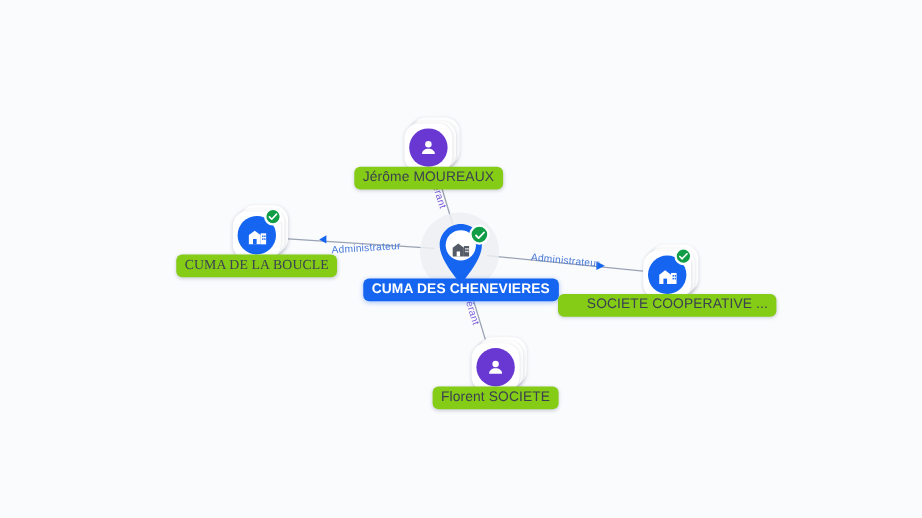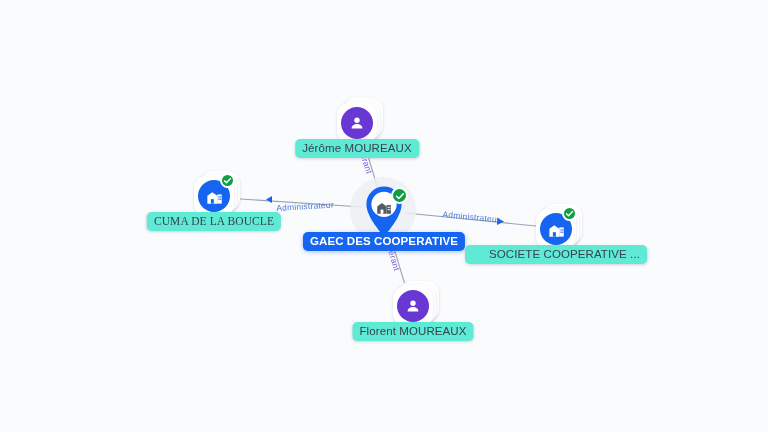--- a/index.html
+++ b/index.html
@@ -115,21 +115,21 @@
   }
 
   
   .node-label {
     position: absolute;
     transform: translateX(-50%);
     white-space: nowrap;
     font-size: 11.5px;
     letter-spacing: .1px;
     color: #3b4150;
-    background: #5eead4;
+    background: #84cc16;
     border-radius: 5px;
     padding: 3px 7px 4px 7px;
     box-shadow: 0 1px 3px rgba(40,50,80,0.20);
     font-family: "Liberation Sans", sans-serif;
   }
   .node-label.selected {
     background: #1565f0;
     color: #ffffff;
     font-weight: 700;
     font-size: 11.5px;
@@ -240,21 +240,21 @@
           <rect x="19.2" y="14.6" width="1.4" height="1.7" fill="#ffffff"></rect>
           <rect x="7.4" y="15.4" width="3.8" height="5.6" fill="#ffffff"></rect>
         </svg>
       </div>
       <div class="pin-check">
         <svg width="10" height="10" viewBox="0 0 24 24" aria-hidden="true">
           <path d="M4 12.6l5.2 5.2L20 6.6" stroke="#ffffff" stroke-width="3.6" fill="none" stroke-linecap="round" stroke-linejoin="round"></path>
         </svg>
       </div>
     </div>
-    <div class="node-label selected" style="left:0px; top:20px;">GAEC DES COOPERATIVE</div>
+    <div class="node-label selected" style="left:0px; top:20px;">CUMA DES CHENEVIERES</div>
   </div>
 
   <div class="node" style="left:556px; top:229px;">
     <div class="node-visual" style="width:40px;height:40px;">
       <div class="stack s1"></div>
       <div class="stack s2"></div>
       <div class="stack s3"></div>
       <div class="disc company">
         <svg width="19" height="19" viewBox="0 0 24 24" aria-hidden="true">
           <path d="M3 21V11.2L9.2 6.6L15.4 11.2V21z" fill="#ffffff"></path>
@@ -280,16 +280,16 @@
       <div class="stack s1"></div>
       <div class="stack s2"></div>
       <div class="stack s3"></div>
       <div class="disc person">
         <svg width="18" height="18" viewBox="0 0 24 24" aria-hidden="true">
           <circle cx="12" cy="8.4" r="3.6" fill="#ffffff"></circle>
           <path d="M4.8 19.2c0-3.8 3.3-6 7.2-6s7.2 2.2 7.2 6z" fill="#ffffff"></path>
         </svg>
       </div>
     </div>
-    <div class="node-label" style="left:0px; top:16px;">Florent MOUREAUX</div>
+    <div class="node-label" style="left:0px; top:16px;">Florent SOCIETE</div>
   </div>
 
 </div>
 
 </body></html>

